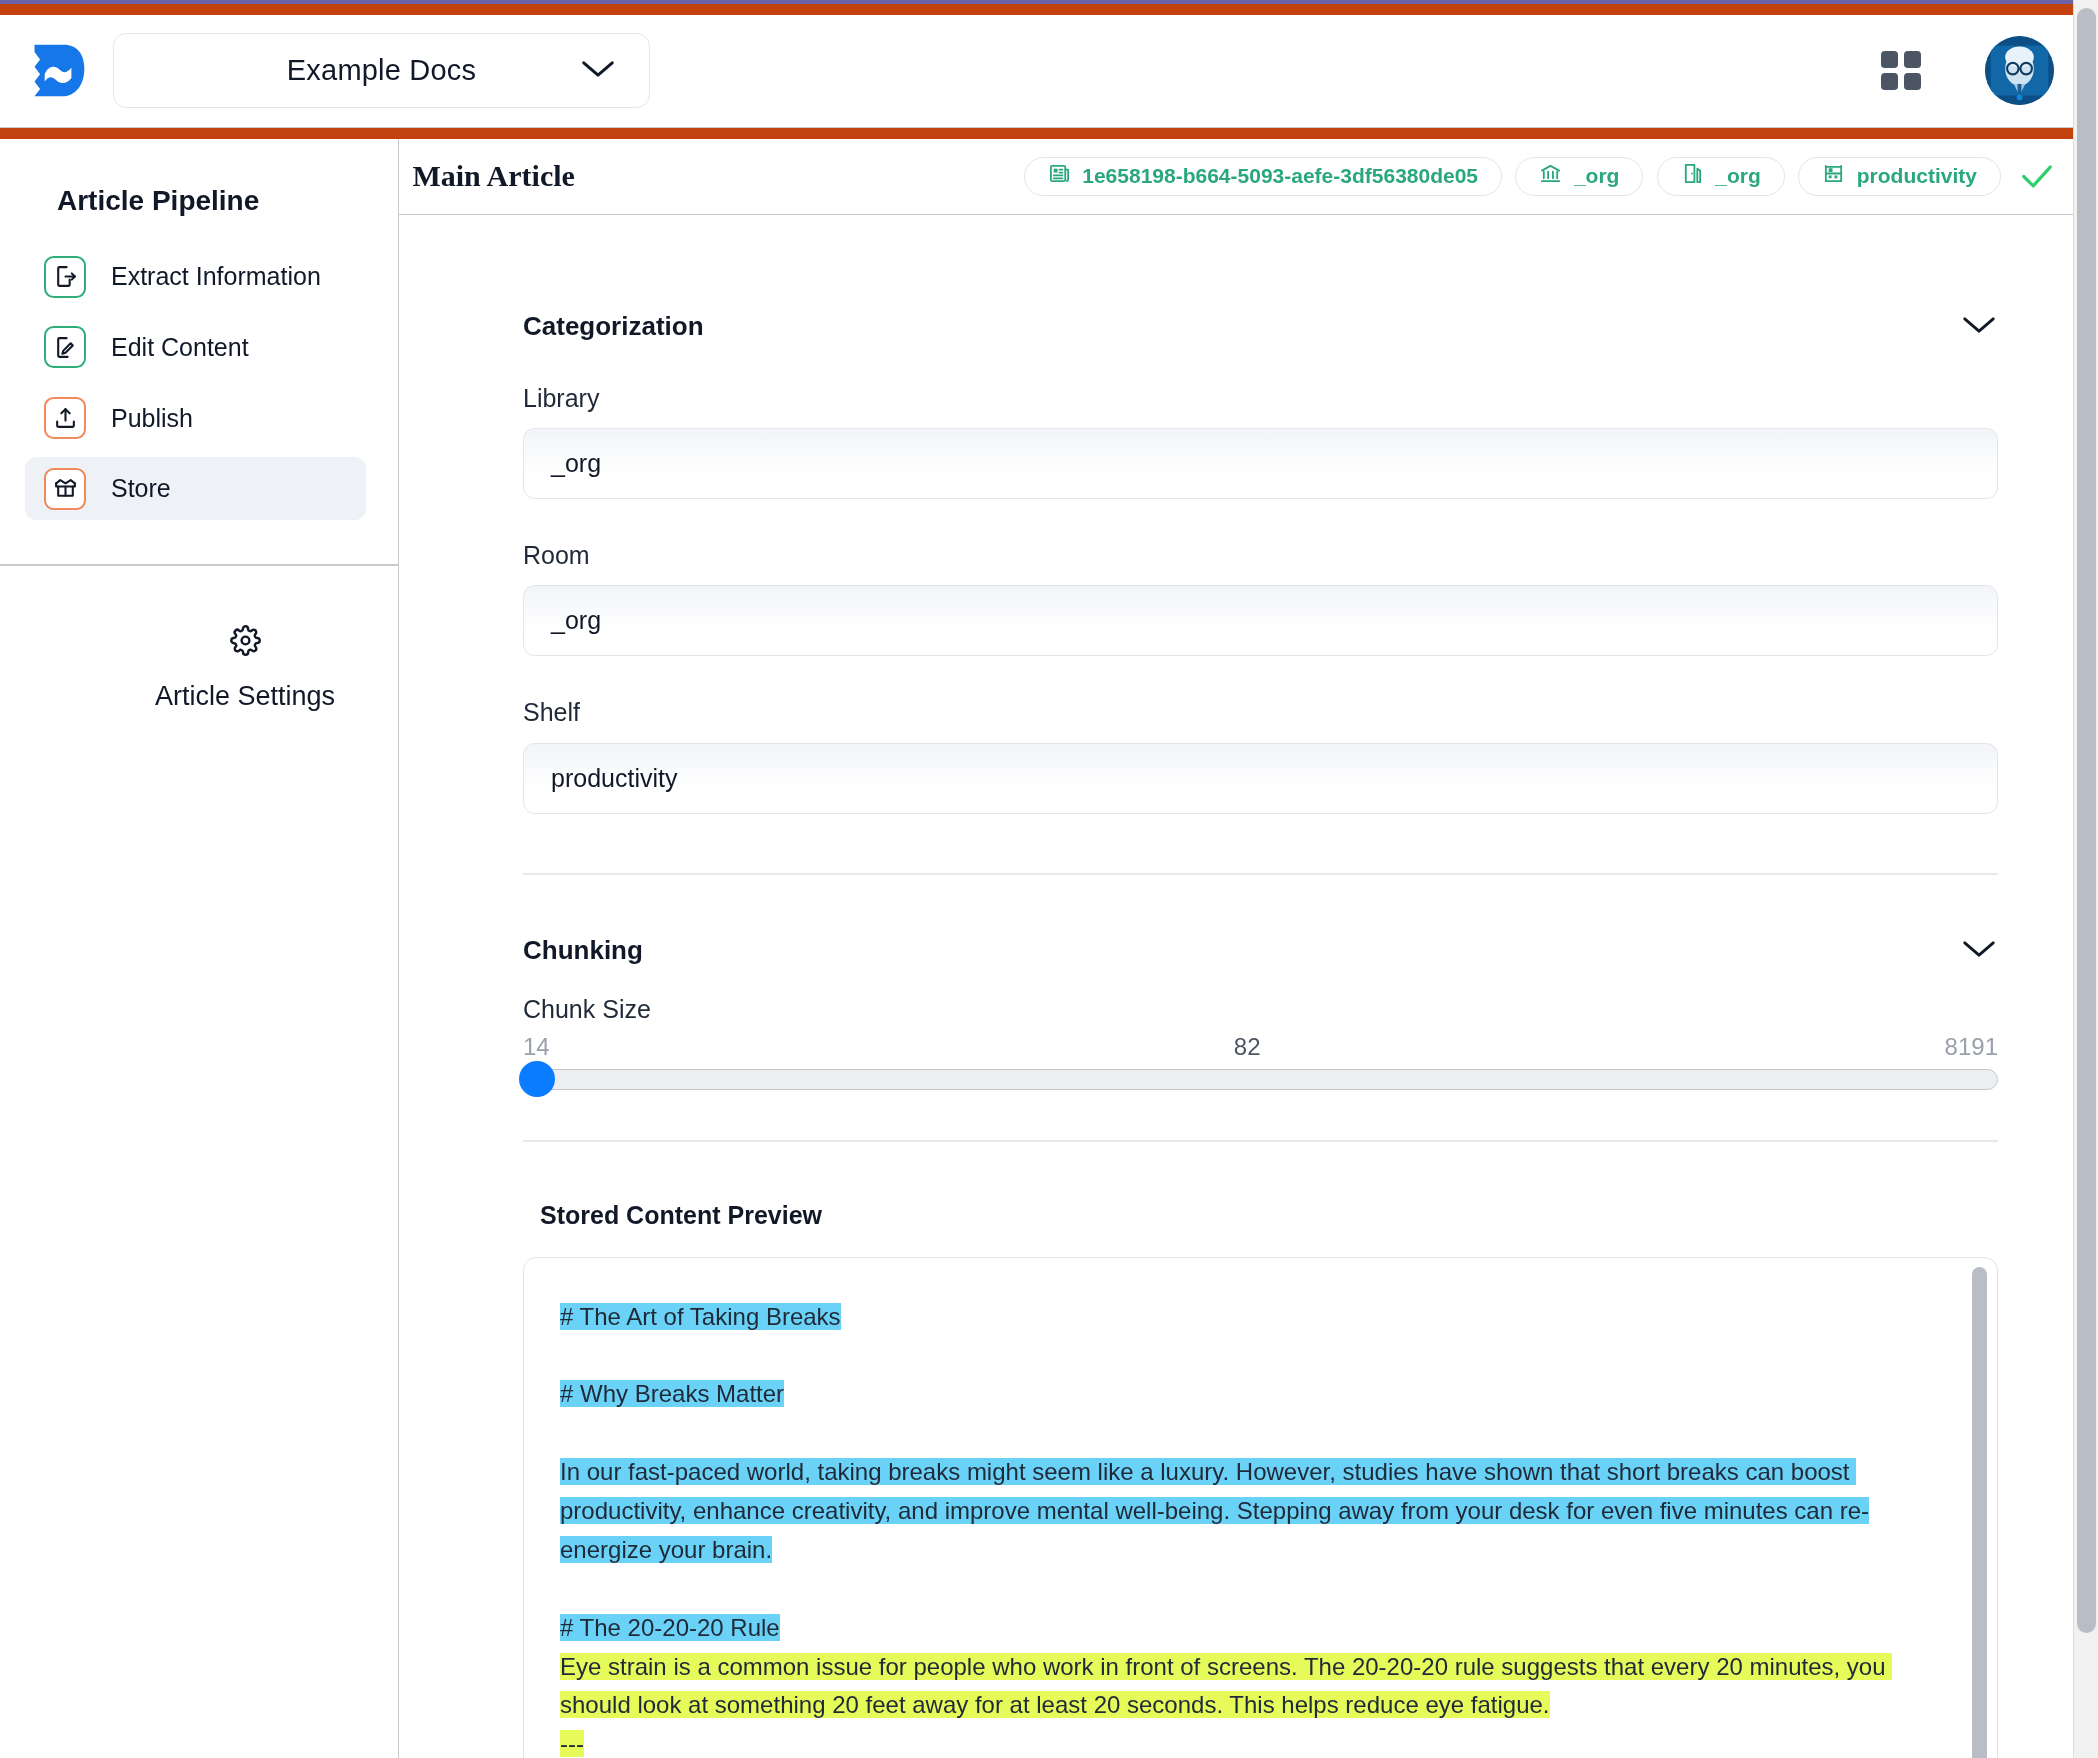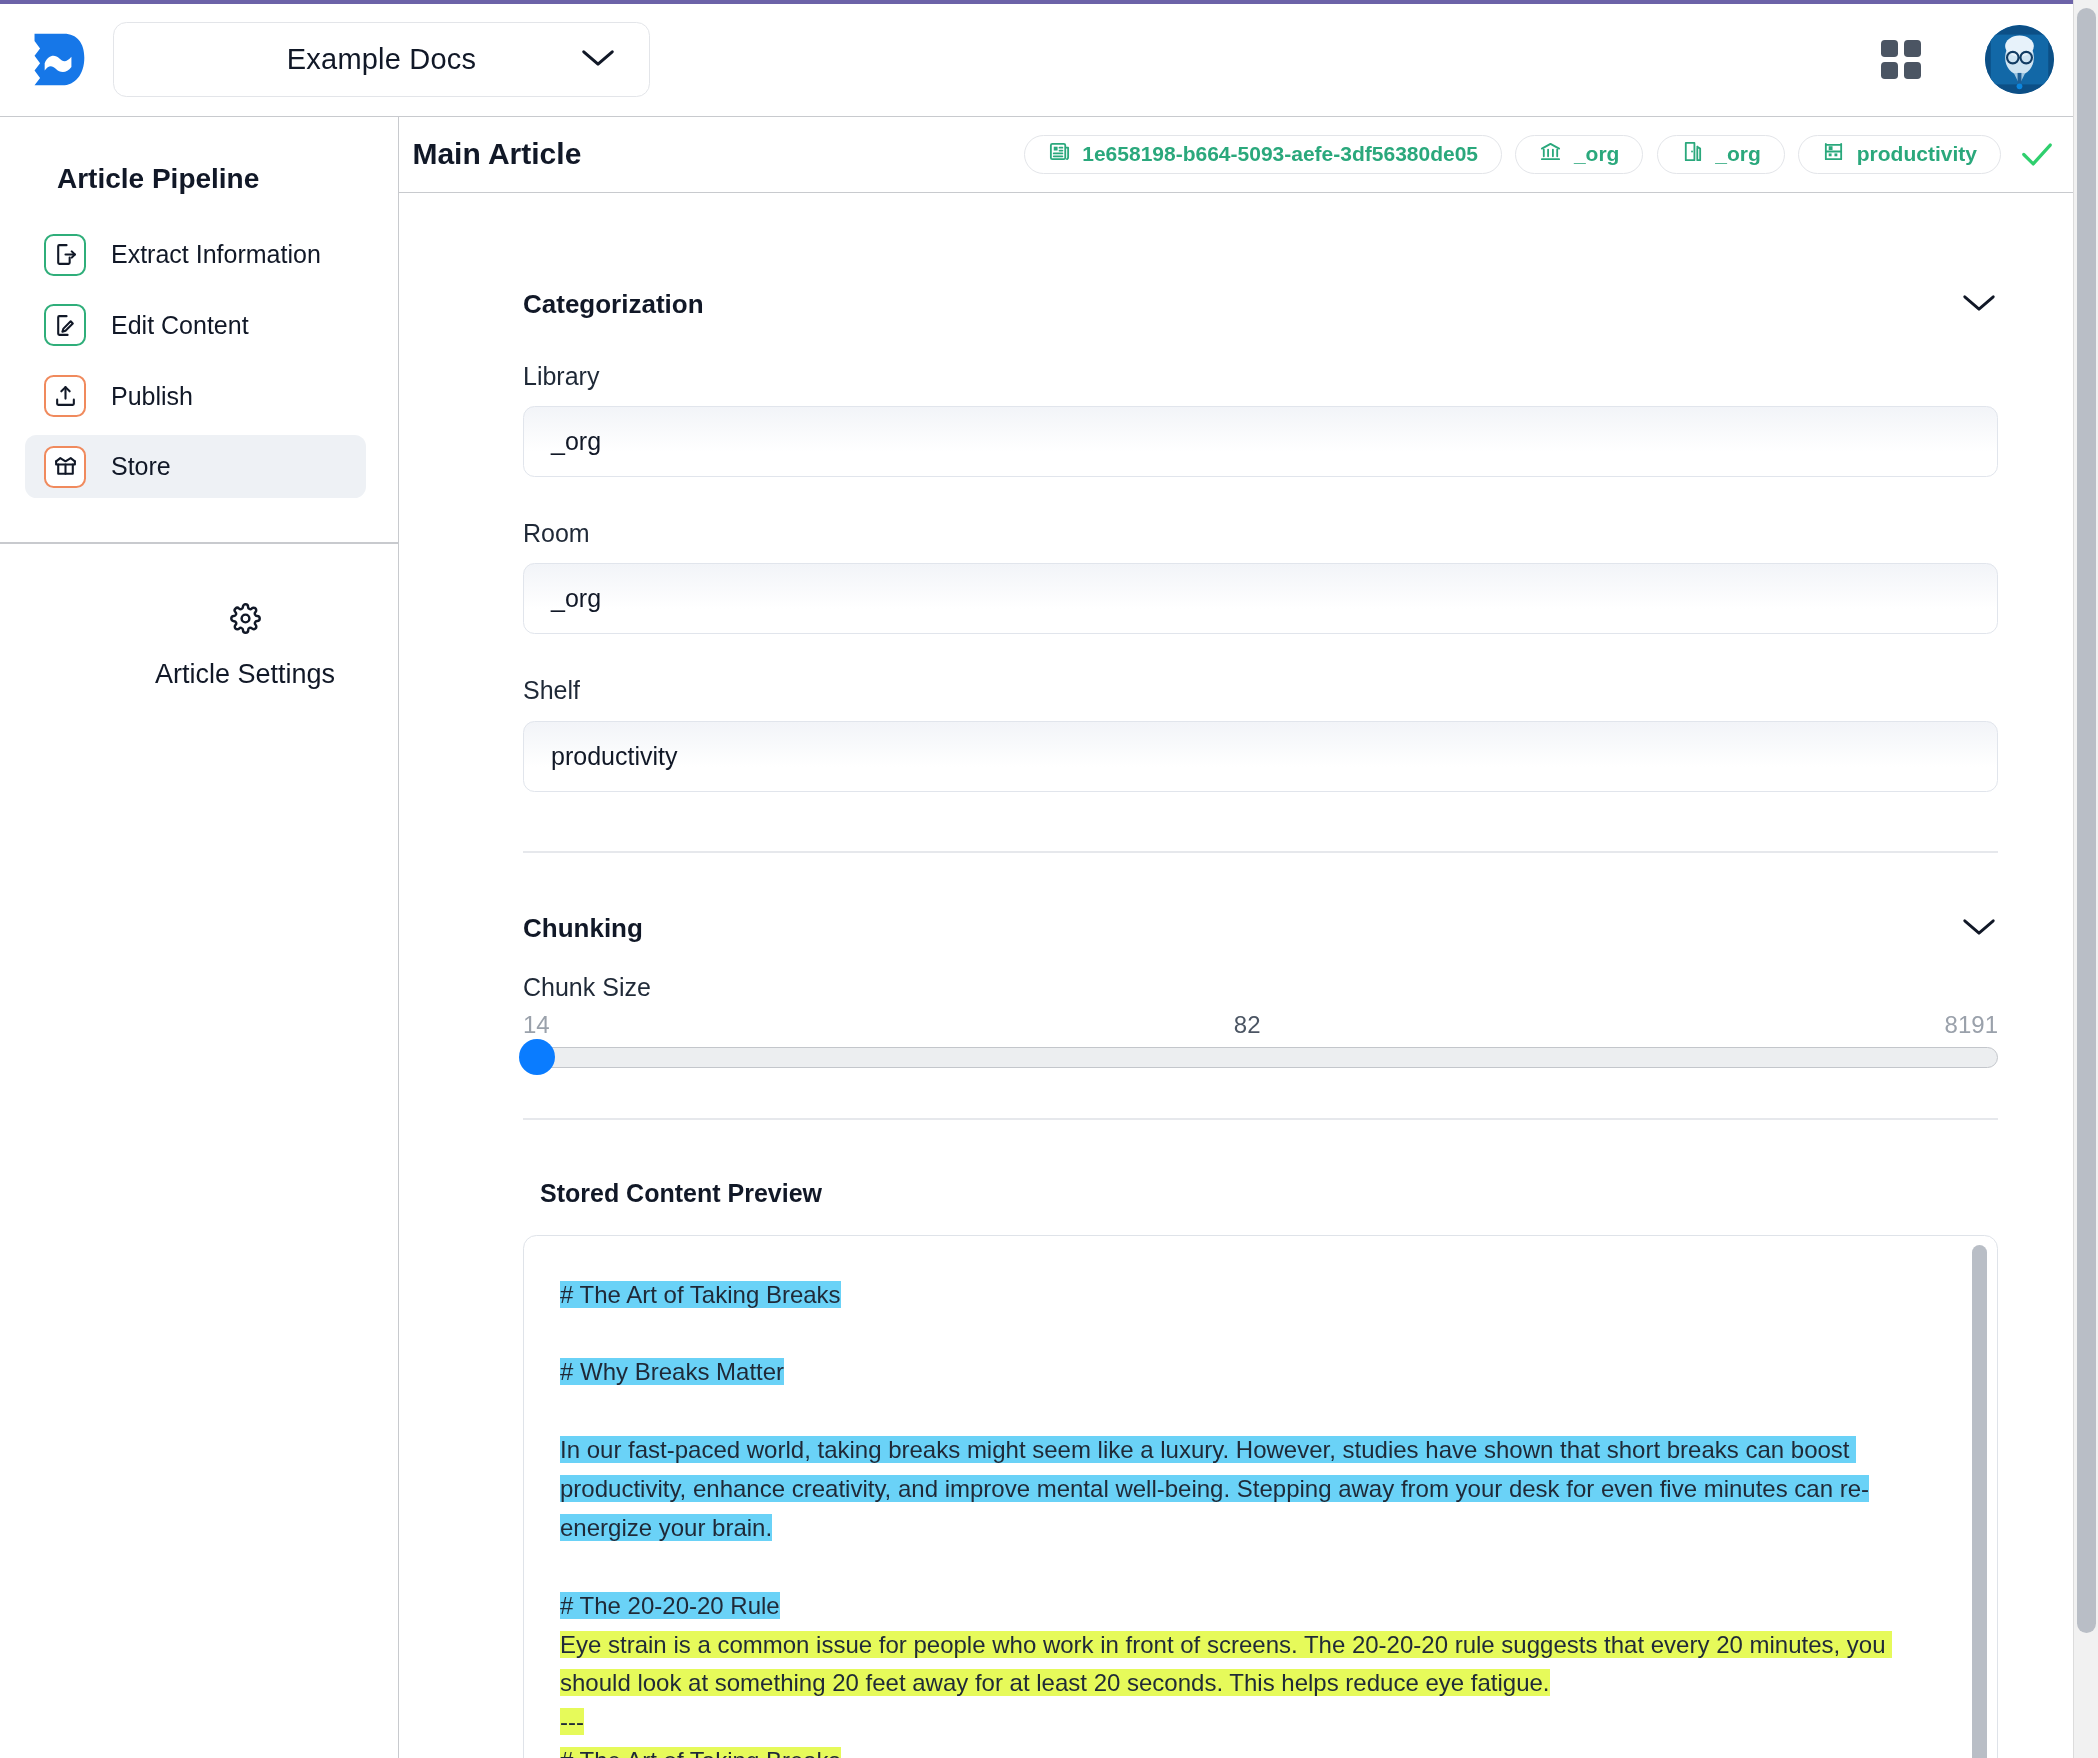--- a/index.html
+++ b/index.html
@@ -10,21 +10,22 @@
     background: #ffffff;
     font-family: "Liberation Sans", sans-serif;
     color: #1f2937;
   }
   .app {
     position: relative;
     width: 2098px;
     height: 1759px;
     display: flex;
     flex-direction: column;
-    background: #1d4ed8;
+    background: #c2410c;
+    gap: 11px;
   }
   .top-accent {
     height: 3.8px;
     width: 100%;
     background: #6c63a8;
     flex: 0 0 auto;
   }
 
   
   .topbar {
@@ -158,20 +159,21 @@
     display: flex;
     align-items: center;
     padding: 0 44px 0 13.4px;
     border-bottom: 1.9px solid #c8cace;
   }
   .main-title {
     font-size: 30px;
     font-weight: bold;
     color: #111827;
     padding-left: 0;
+    font-family: Liberation Serif, serif;
   }
   .chips {
     margin-left: auto;
     display: flex;
     align-items: center;
     gap: 13.4px;
   }
   .chip {
     display: flex;
     align-items: center;

